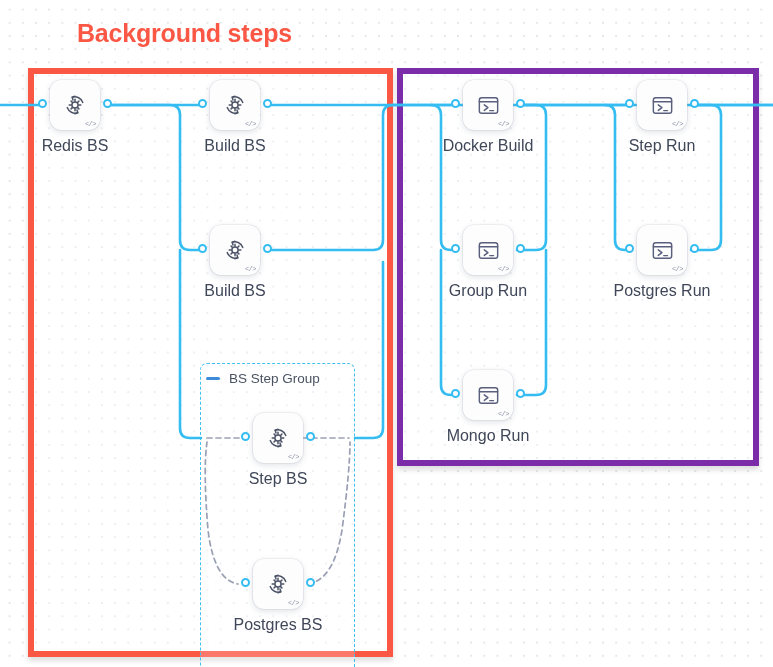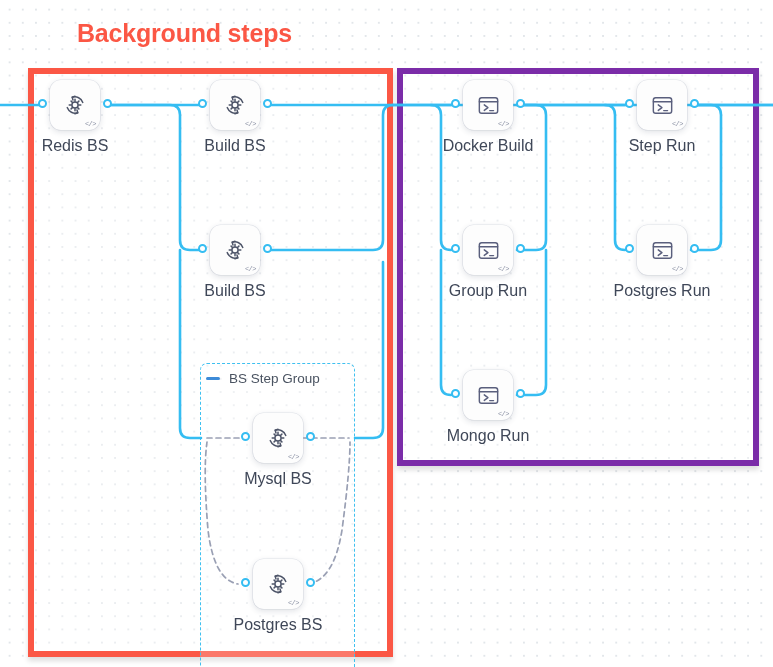--- a/index.html
+++ b/index.html
@@ -253,21 +253,21 @@
           <path d="M6.2 16.6 A8.6 8.6 0 0 0 16.6 21.8"></path>
           <path d="M21.8 11.4 A8.6 8.6 0 0 0 11.4 6.2"></path>
           <path d="M16.0 19.0 L16.9 21.9 L14.0 22.8"></path>
           <path d="M12.0 9.0 L11.1 6.1 L14.0 5.2"></path>
         </g>
       </svg>
       <span class="node-badge">&lt;/&gt;</span>
     </div>
     <span class="port in"></span>
     <span class="port out"></span>
-    <span class="node-label">Mysql BS</span>
+    <span class="node-label">Step BS</span>
   </div>
 
   <div class="node" id="node-postgres-bs" style="left:253px;top:559px;">
     <div class="node-card">
       <svg class="node-icon" width="28" height="28" viewBox="0 0 28 28">
         <g fill="none" stroke="#4d5468" stroke-width="1.5" stroke-linecap="round" stroke-linejoin="round">
           <circle cx="14" cy="14" r="3.1"></circle>
           <path d="M14 8.2 L14 10.2 M14 17.8 L14 19.8 M8.2 14 L10.2 14 M17.8 14 L19.8 14
                    M10.1 10.1 L11.5 11.5 M16.5 16.5 L17.9 17.9
                    M17.9 10.1 L16.5 11.5 M11.5 16.5 L10.1 17.9"></path>

